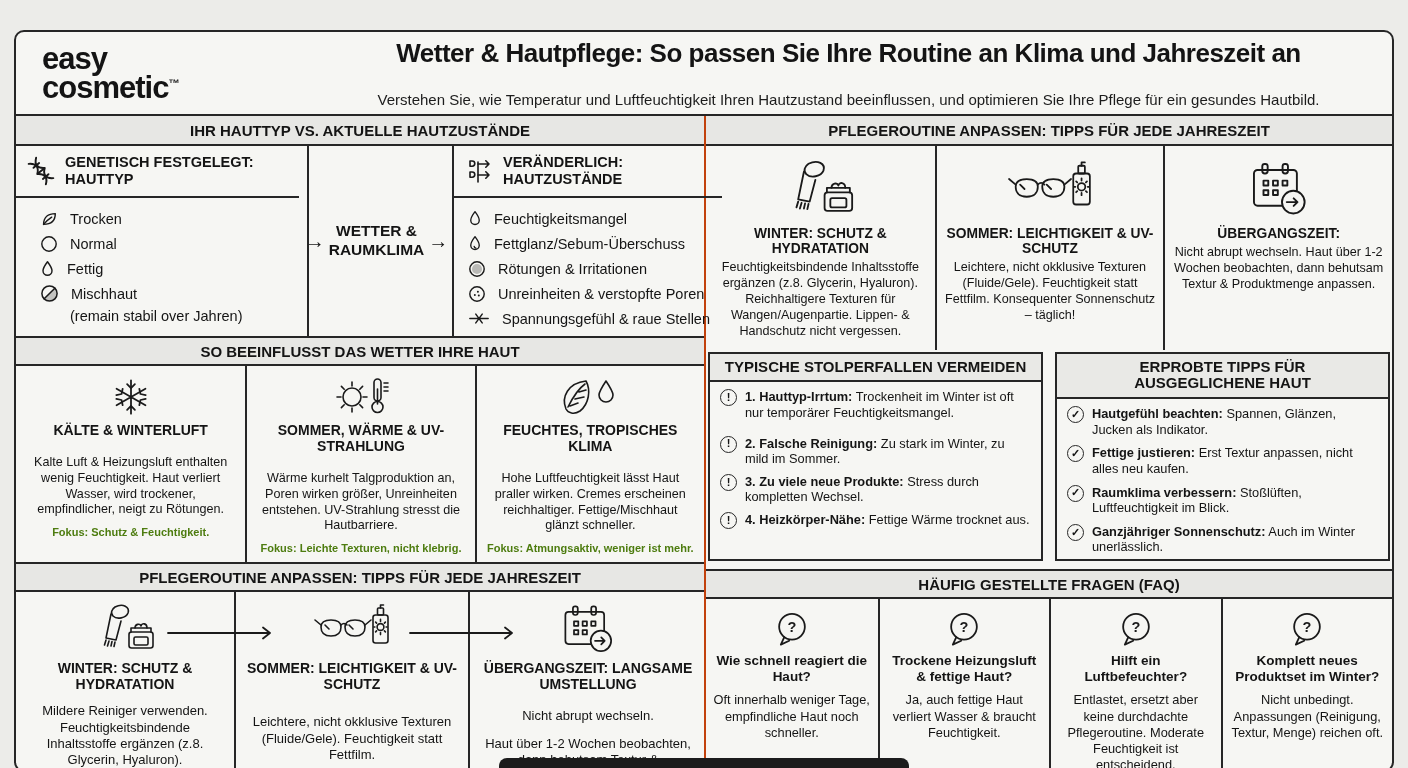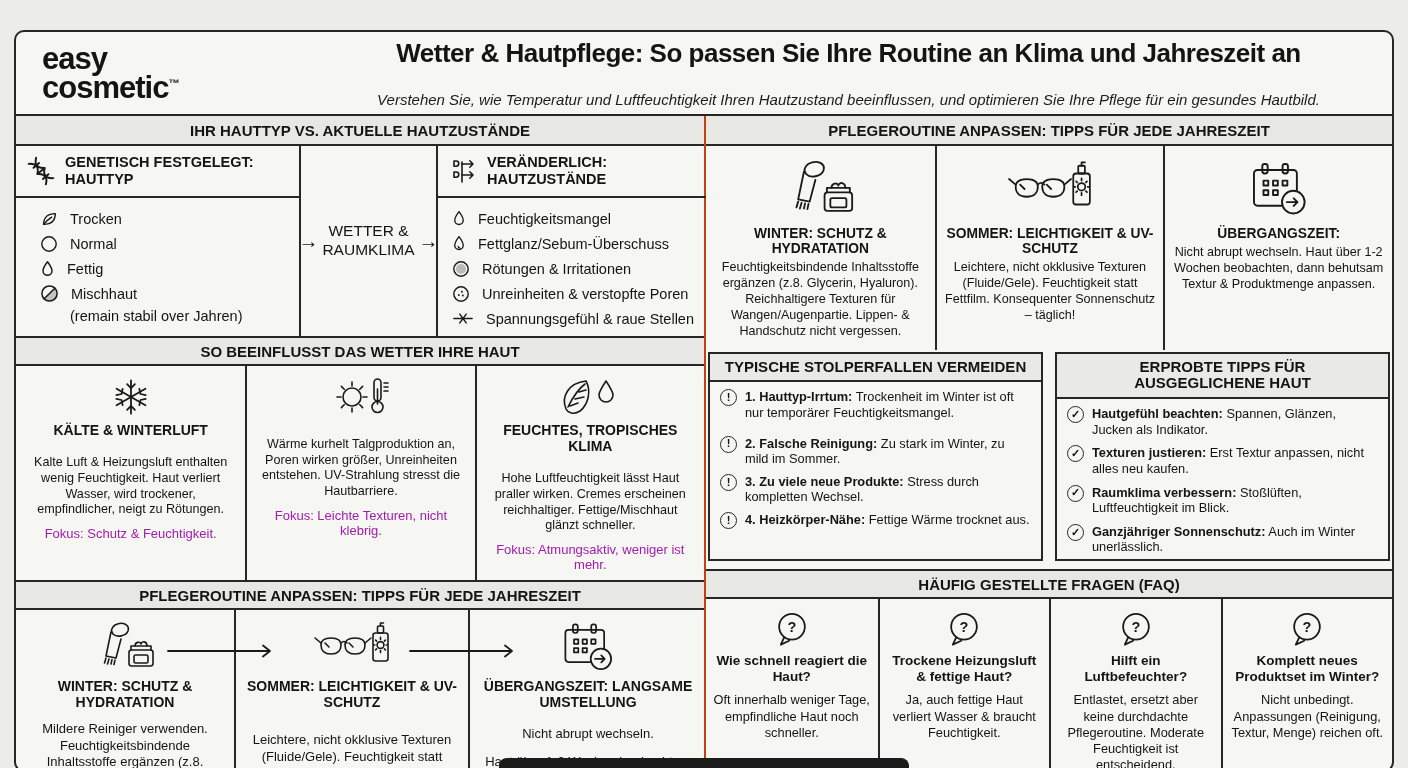--- a/index.html
+++ b/index.html
@@ -7,48 +7,48 @@
   body { font-family:"Liberation Sans", sans-serif; background:#ecece9; color:#141414; }
   .canvas { position:relative; width:1408px; height:768px; background:#ecece9; overflow:hidden; }
   .frame { position:absolute; left:14px; top:30px; width:1380px; height:742px; background:#f6f6f3;
            border:2px solid #262626; border-radius:10px; overflow:hidden; display:flex; flex-direction:column; }
   
   .header { height:84px; border-bottom:2px solid #262626; display:flex; align-items:center; flex:0 0 auto; }
   .logo { width:315px; padding-left:26px; font-weight:bold; font-size:31px; line-height:0.95; letter-spacing:-1px; }
   .logo .tm { font-size:11px; vertical-align:super; font-weight:bold; letter-spacing:0; }
   .title-wrap { flex:1; text-align:center; padding-right:26px; }
   .main-title { font-size:26px; font-weight:bold; letter-spacing:-0.5px; }
-  .subtitle { font-size:15px; margin-top:22px; color:#1c1c1c;font-style:italic; }
+  .subtitle { font-size:15px; margin-top:22px; color:#1c1c1c; }
   
   .columns { flex:1; display:flex; min-height:0; }
   .col-left { width:690px; flex:0 0 690px; border-right:2px solid #c2410c; display:flex; flex-direction:column; }
   .col-right { flex:1; display:flex; flex-direction:column; min-width:0; }
   .sec-h { flex:0 0 30px; height:30px; background:#e7e7e4; border-bottom:2px solid #262626; display:flex;
            align-items:center; justify-content:center; font-weight:bold; font-size:15px; }
   .bt { border-top:2px solid #262626; }
   
-  .row-types { flex:0 0 190px; display:grid; grid-template-columns:283px 137px 270px; }
+  .row-types { flex:0 0 190px; display:grid; grid-template-columns:283px 137px 270px;gap:8px; }
   .cell { min-width:0; }
   .cell + .cell { border-left:2px solid #262626; }
   .cell-head { display:flex; align-items:center; gap:9px; padding:8px 10px; border-bottom:2px solid #262626; min-height:52px; }
   .cell-head-title { font-weight:bold; font-size:14.5px; line-height:1.15; }
   .tlist { padding:8px 6px 4px 24px; }
   .tlist-item { display:flex; align-items:center; gap:12px; height:25px; font-size:14.5px; }
   .tlist-note { font-size:14.5px; padding-left:30px; margin-top:2px; }
   .mid-cell { display:flex; align-items:center; justify-content:center; gap:4px; height:100%; }
-  .mid-label { font-weight:normal; font-size:15.5px; text-align:center; line-height:1.2; }
+  .mid-label { font-weight:bold; font-size:15.5px; text-align:center; line-height:1.2; }
   .arrow-glyph { font-size:20px; font-weight:bold; }
   
   .row-weather { flex:0 0 165px; display:grid; grid-template-columns:1fr 1fr 1fr; }
   .wcard { padding:8px 9px; text-align:center; }
   .wcard + .wcard { border-left:2px solid #262626; }
   .wicon { height:46px; display:flex; align-items:center; justify-content:center; gap:6px; }
   .wtitle { font-weight:bold; font-size:14px; line-height:1.15; margin-top:2px; }
   .wbody { font-size:12.6px; line-height:1.25; margin-top:17px; }
-  .wfocus { font-weight:normal; font-size:13px; margin-top:8px; color:#a21caf; }
+  .wfocus { font-weight:bold; font-size:11px; margin-top:8px; color:#4d7c0f; }
   
   .row-routine { flex:1; display:grid; grid-template-columns:218px 234px 238px; position:relative; min-height:0; }
   .rcard { padding:8px 8px; text-align:center; }
   .rcard + .rcard { border-left:2px solid #262626; }
   .ricon { height:58px; display:flex; align-items:center; justify-content:center; }
   .rtitle { font-weight:bold; font-size:14px; line-height:1.15; margin-top:2px; }
   .rcard p { font-size:13px; line-height:1.25; margin-top:11px; }
   .flow-arrow { position:absolute; top:34px; }
   
   .row-season { flex:0 0 190px; display:grid; grid-template-columns:1fr 1fr 1fr; }
@@ -230,20 +230,21 @@
             <div class="wicon">
               <svg class="ic" width="62" height="44" viewBox="0 0 62 44">
                 <circle cx="22" cy="22" r="9"></circle>
                 <path d="M22 7v4M22 33v4M7 22h4M33 22h4M11.4 11.4l2.8 2.8M29.8 29.8l2.8 2.8M32.6 11.4l-2.8 2.8M14.2 29.8l-2.8 2.8"></path>
                 <rect x="44" y="4" width="7" height="22" rx="3.5"></rect>
                 <circle cx="47.5" cy="32" r="5.5"></circle>
                 <path d="M47.5 14v15"></path>
                 <path d="M54 8h4M54 12h4M54 16h4"></path>
               </svg>
             </div>
+            <div class="wtitle">SOMMER, WÄRME &amp; UV-STRAHLUNG</div>
             <div class="wbody">Wärme kurhelt Talgproduktion an, Poren wirken größer, Unreinheiten entstehen. UV-Strahlung stresst die Hautbarriere.</div>
             <div class="wfocus">Fokus: Leichte Texturen, nicht klebrig.</div>
           </div>
           <div class="wcard">
             <div class="wicon">
               <svg class="ic" width="64" height="44" viewBox="0 0 64 44">
                 <path d="M8 34C3 22 10 8 28 6c5 9 3 23-6 30-6 4-12 2-14-2z"></path>
                 <path d="M10 32C15 22 20 14 27 9M12 31l8-3M17 24l9-2M21 17l7-2"></path>
                 <path d="M48 6c-4 6-7 10.5-7 14a7 7 0 0 0 14 0c0-3.5-3-8-7-14z"></path>
               </svg>
@@ -404,21 +405,21 @@
               <div>ERPROBTE TIPPS FÜR</div>
               <div>AUSGEGLICHENE HAUT</div>
             </div>
             <div class="tipbox-body" style="gap:8px">
               <div class="titem">
                 <span class="ci">✓</span>
                 <span><b>Hautgefühl beachten:</b> <span>Spannen, Glänzen, Jucken als Indikator.</span></span>
               </div>
               <div class="titem">
                 <span class="ci">✓</span>
-                <span><b>Texturen justieren:</b> <span>Erst Textur anpassen, nicht alles neu kaufen.</span></span>
+                <span><b>Fettige justieren:</b> <span>Erst Textur anpassen, nicht alles neu kaufen.</span></span>
               </div>
               <div class="titem">
                 <span class="ci">✓</span>
                 <span><b>Raumklima verbessern:</b> <span>Stoßlüften, Luftfeuchtigkeit im Blick.</span></span>
               </div>
               <div class="titem">
                 <span class="ci">✓</span>
                 <span><b>Ganzjähriger Sonnenschutz:</b> <span>Auch im Winter unerlässlich.</span></span>
               </div>
             </div>

